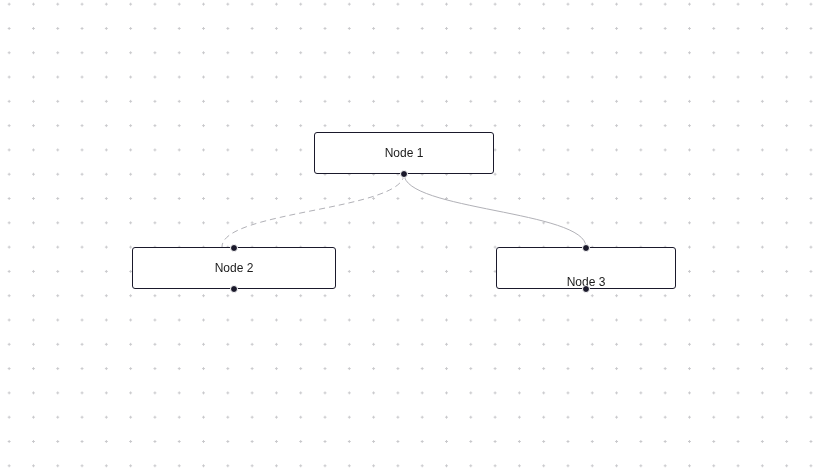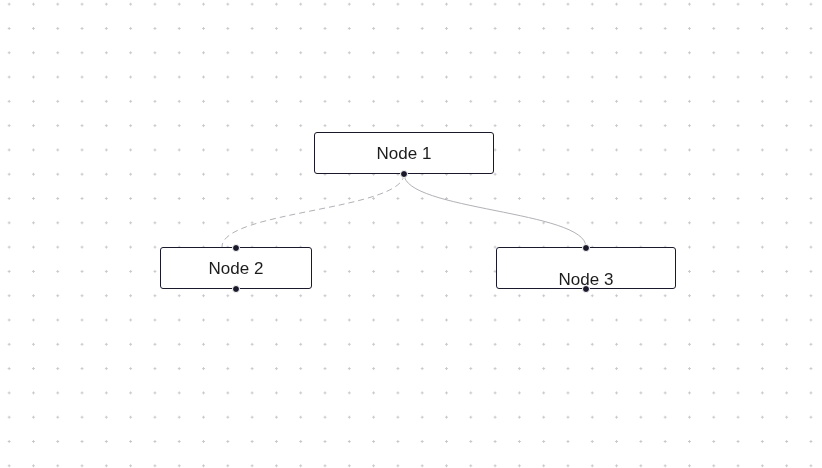--- a/index.html
+++ b/index.html
@@ -40,21 +40,21 @@
     box-sizing: border-box;
     background: #ffffff;
     border: 1px solid #1a192b;
     border-radius: 3px;
     display: flex;
     align-items: center;
     justify-content: center;
     cursor: grab;
   }
   .node-label {
-    font-size: 17px;
+    font-size: 12px;
     color: #1c1c1c;
     line-height: 1;
     user-select: none;
   }
   .handle {
     position: absolute;
     width: 6px;
     height: 6px;
     background: #1a192b;
     border: 1px solid #ffffff;
@@ -72,21 +72,21 @@
 <div class="viewport">
   <svg class="edge-layer" width="822" height="468" viewBox="0 0 822 468" xmlns="http://www.w3.org/2000/svg">
       <path d="M404,174 C404,210.5 222,210.5 222,247" fill="none" stroke="#b1b1b7" stroke-width="1" stroke-dasharray="6 4"></path>
       <path d="M404,174 C404,210.5 586,210.5 586,247" fill="none" stroke="#b1b1b7" stroke-width="1"></path>
     </svg>
   <div class="node-layer">
       <div class="node" style="left: 314px; top: 132px; width: 180px; height: 42px;">
         <span class="node-label">Node 1</span>
         <div class="handle bottom"></div>
       </div>
-      <div class="node" style="left: 132px; top: 247px; width: 152px; height: 42px; margin-left: 28px;">
+      <div class="node" style="left: 132px; top: 247px; width: 204px; height: 42px;">
         <span class="node-label">Node 2</span>
         <div class="handle top"></div>
         <div class="handle bottom"></div>
       </div>
       <div class="node" style="left: 496px; top: 247px; width: 180px; height: 42px; align-items: flex-end;">
         <span class="node-label">Node 3</span>
         <div class="handle top"></div>
         <div class="handle bottom"></div>
       </div>
     </div>

